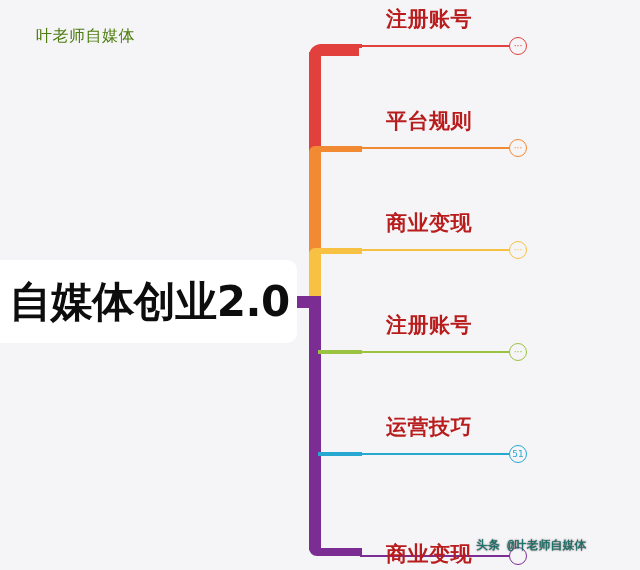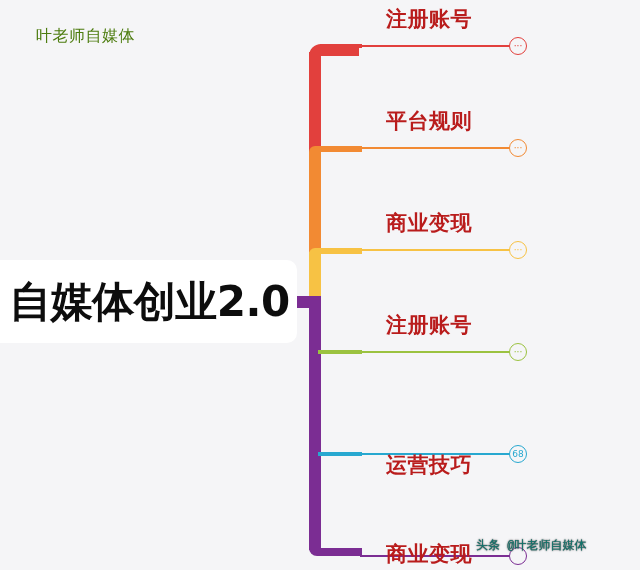--- a/index.html
+++ b/index.html
@@ -101,23 +101,23 @@
   <div class="end-circle" style="left:509px;top:343px;border-color:#9bc240;color:#9bc240;">
       <span>···</span>
     </div>
   <div class="branch-label" style="top:311px;">注册账号</div>
 </div>
 
 <div>
   <div class="branch-thick" style="left:318px;width:44px;top:452px;background:#27a8d0;"></div>
   <div class="branch-thin" style="left:360px;width:150px;top:453px;background:#27a8d0;"></div>
   <div class="end-circle" style="left:509px;top:445px;border-color:#27a8d0;color:#27a8d0;">
-      <span>68</span>
+      <span>51</span>
     </div>
-  <div class="branch-label" style="top:413px;margin-top:38px;">运营技巧</div>
+  <div class="branch-label" style="top:413px;">运营技巧</div>
 </div>
 
 <div>
   <div class="branch-thick" style="left:309px;width:53px;top:548px;height:8px;background:#7b2d93;border-bottom-left-radius:12px;"></div>
   <div class="branch-thin" style="left:360px;width:150px;top:555px;background:#7b2d93;"></div>
   <div class="end-circle" style="left:509px;top:547px;border-color:#7b2d93;color:#7b2d93;">
       <span></span>
     </div>
   <div class="branch-label" style="top:540px;">商业变现</div>
 </div>

